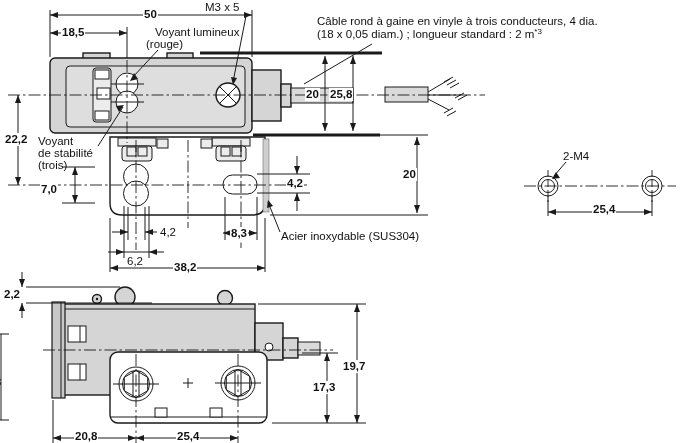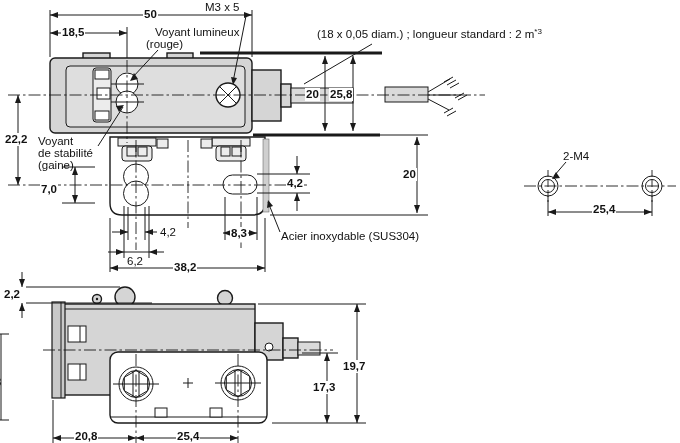--- a/index.html
+++ b/index.html
@@ -278,27 +278,28 @@
           <path d="M327 423 l-3 -8 h6 z"></path>
     </g>
   </g>
 </svg>
 
   <span class="lbl bg" style="left:143px;top:8px">50</span>
   <span class="lbl bg" style="left:61px;top:26px">18,5</span>
   <span class="lbl" style="left:205px;top:1px">M3 x 5</span>
   <span class="lbl" style="left:155px;top:26px">Voyant lumineux</span>
   <span class="lbl" style="left:146px;top:38px">(rouge)</span>
+  <span class="lbl" style="left:317px;top:15px">Câble rond à gaine en vinyle à trois conducteurs, 4 dia.</span>
   <span class="lbl" style="left:317px;top:28px"><span>(18 x 0,05 diam.) ; longueur standard : 2 m</span><span class="sup">*3</span></span>
   <span class="lbl bg" style="left:305px;top:88px">20</span>
   <span class="lbl bg" style="left:329px;top:88px">25,8</span>
   <span class="lbl bg" style="left:4px;top:133px">22,2</span>
   <span class="lbl" style="left:38px;top:135px">Voyant</span>
   <span class="lbl" style="left:38px;top:147px">de stabilité</span>
-  <span class="lbl" style="left:38px;top:159px">(gaine)</span>
+  <span class="lbl" style="left:38px;top:159px">(trois)</span>
   <span class="lbl bg" style="left:40px;top:183px">7,0</span>
   <span class="lbl bg" style="left:402px;top:168px">20</span>
   <span class="lbl bg" style="left:286px;top:177px">4,2</span>
   <span class="lbl" style="left:160px;top:226px">4,2</span>
   <span class="lbl bg" style="left:230px;top:227px">8,3</span>
   <span class="lbl" style="left:127px;top:255px">6,2</span>
   <span class="lbl bg" style="left:173px;top:261px">38,2</span>
   <span class="lbl" style="left:281px;top:230px">Acier inoxydable (SUS304)</span>
 
   <span class="lbl" style="left:563px;top:150px">2-M4</span>

